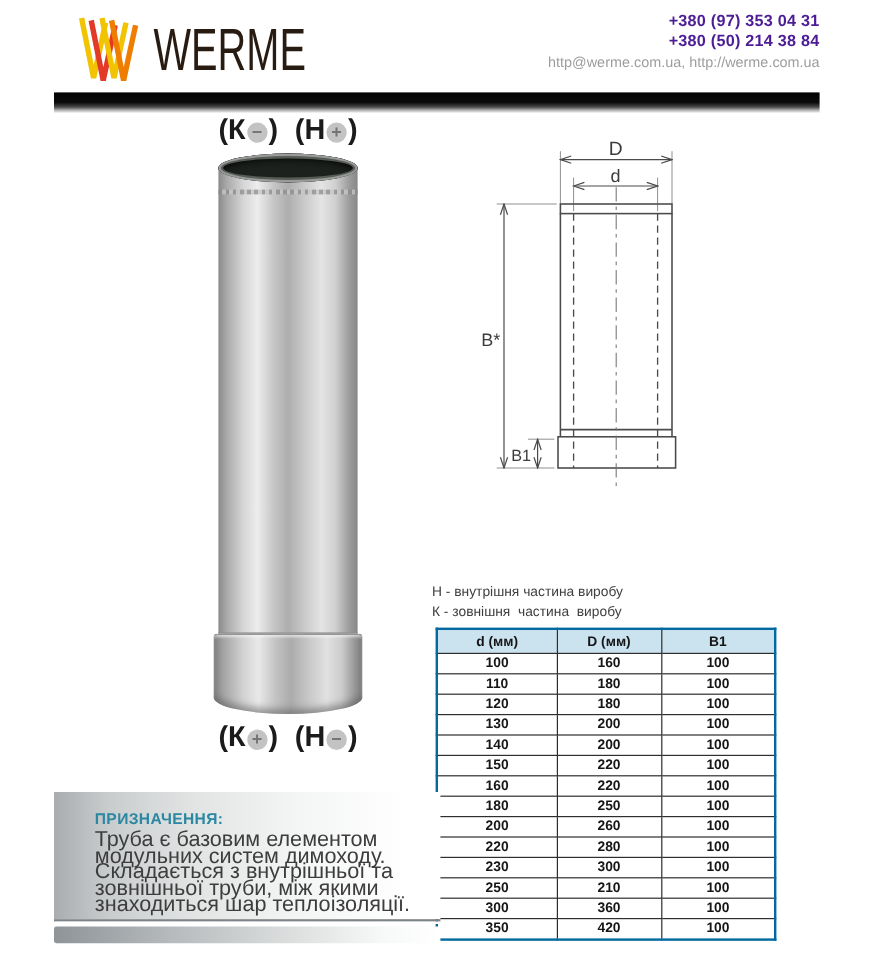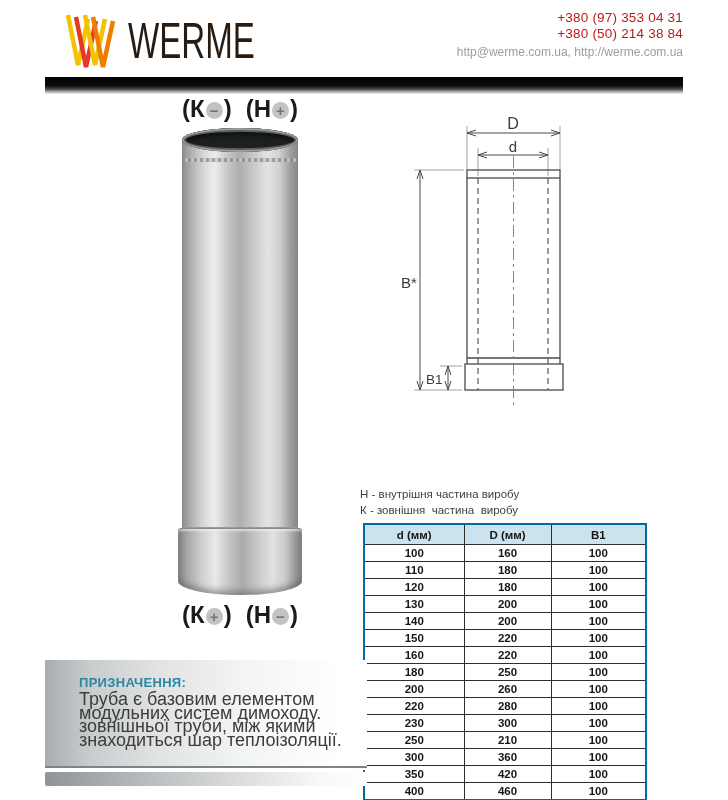--- a/index.html
+++ b/index.html
@@ -6,21 +6,21 @@
   .page{position:relative;width:728px;height:800px;background:#fff;overflow:hidden;
         font-family:"Liberation Sans",sans-serif;}
 
   
   .logo{position:absolute;left:64px;top:12px;display:flex;align-items:center;height:58px;}
   .logo svg{display:block;}
   .brand-text{font-size:46px;color:#281c12;letter-spacing:0px;
               transform:scale(0.72,1.08);transform-origin:left center;
               font-weight:normal;margin-left:2px;white-space:nowrap;}
   .contacts{position:absolute;right:45px;top:10px;text-align:right;line-height:16px;}
-  .phone{font-size:13.5px;color:#b91c1c;font-weight:normal;letter-spacing:.2px;}
+  .phone{font-size:13.5px;color:#4c1d95;font-weight:bold;letter-spacing:.2px;}
   .weblink{font-size:12px;color:#9d9d9d;margin-top:2px;}
 
   .divider-bar{position:absolute;left:45px;top:77px;width:638px;height:17px;
      background:linear-gradient(180deg,#020202 0%,#0b0b0b 50%,#4c4c4c 72%,#b5b5b5 88%,#efefef 100%);}
 
   
   .conn-labels{position:absolute;left:140px;width:200px;display:flex;justify-content:center;gap:14px;}
   .conn-top{top:95px;}
   .conn-bottom{top:601px;}
   .conn-group{display:inline-flex;align-items:center;font-size:24px;font-weight:bold;color:#1b1b1b;}
@@ -259,32 +259,28 @@
         <tr>
           <td>300</td>
           <td>360</td>
           <td>100</td>
         </tr>
         <tr>
           <td>350</td>
           <td>420</td>
           <td>100</td>
         </tr>
-        <tr>
-          <td>400</td>
-          <td>460</td>
-          <td>100</td>
-        </tr>
       </tbody>
   </table>
 
   <div class="purpose-panel">
     <div class="purpose-title">ПРИЗНАЧЕННЯ:</div>
     <div class="purpose-body">
       <div>Труба є базовим елементом</div>
       <div>модульних систем димоходу.</div>
+      <div>Складається з внутрішньої та</div>
       <div>зовнішньої труби, між якими</div>
       <div>знаходиться шар теплоізоляції.</div>
     </div>
   </div>
   <div class="purpose-shadow"></div>
 
 </div>
 
 </body></html>

